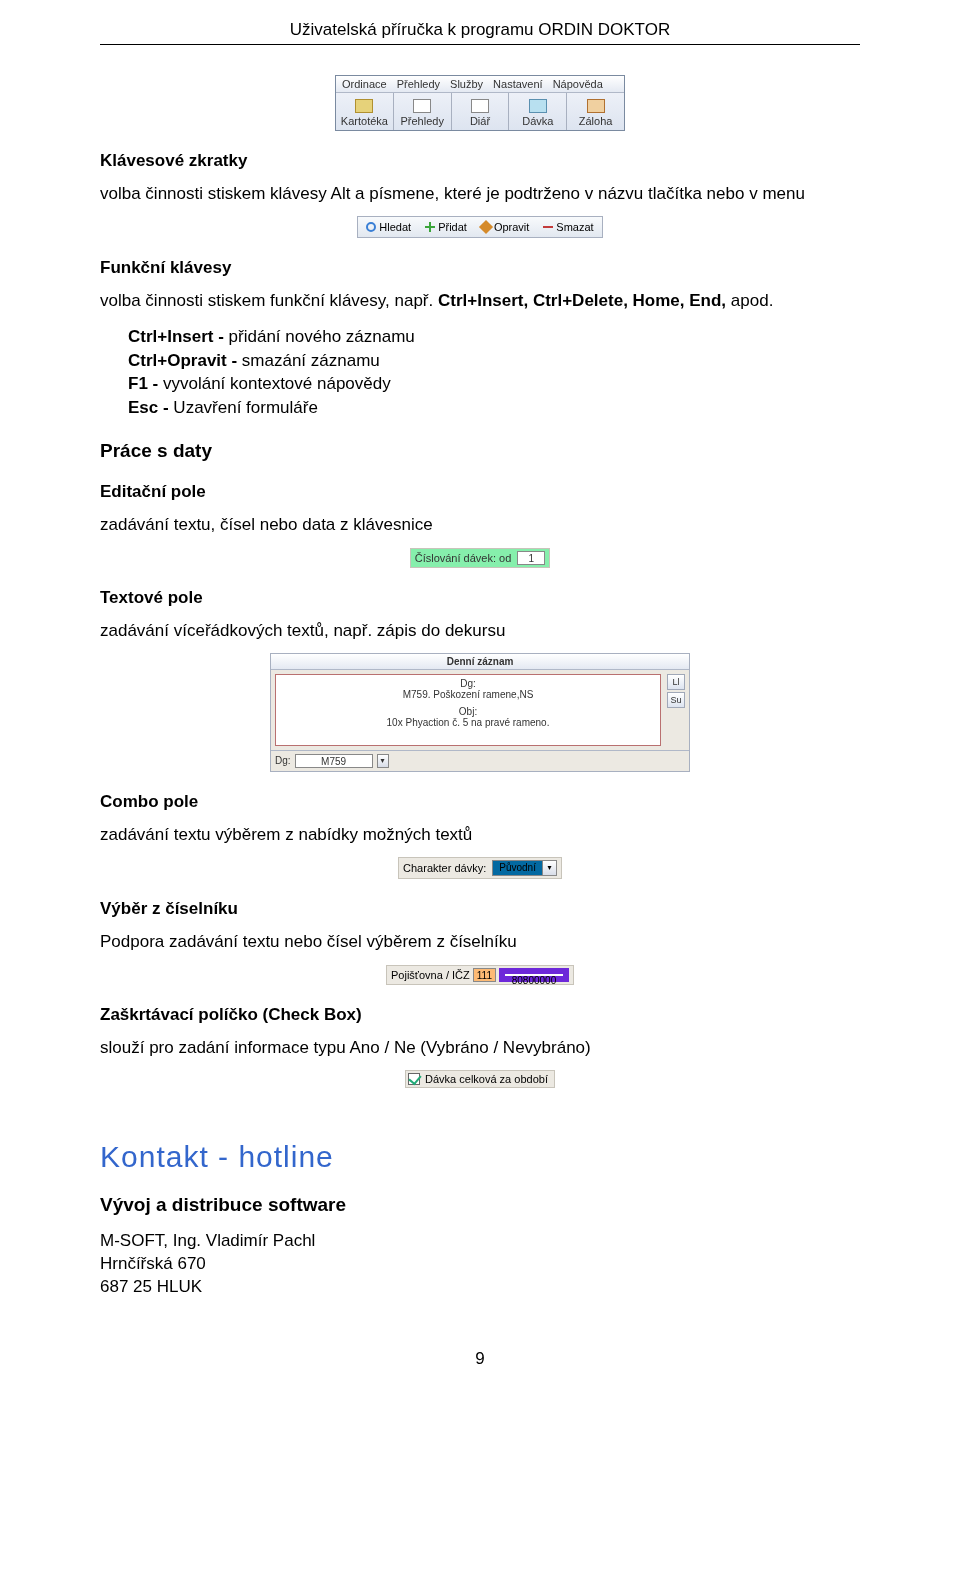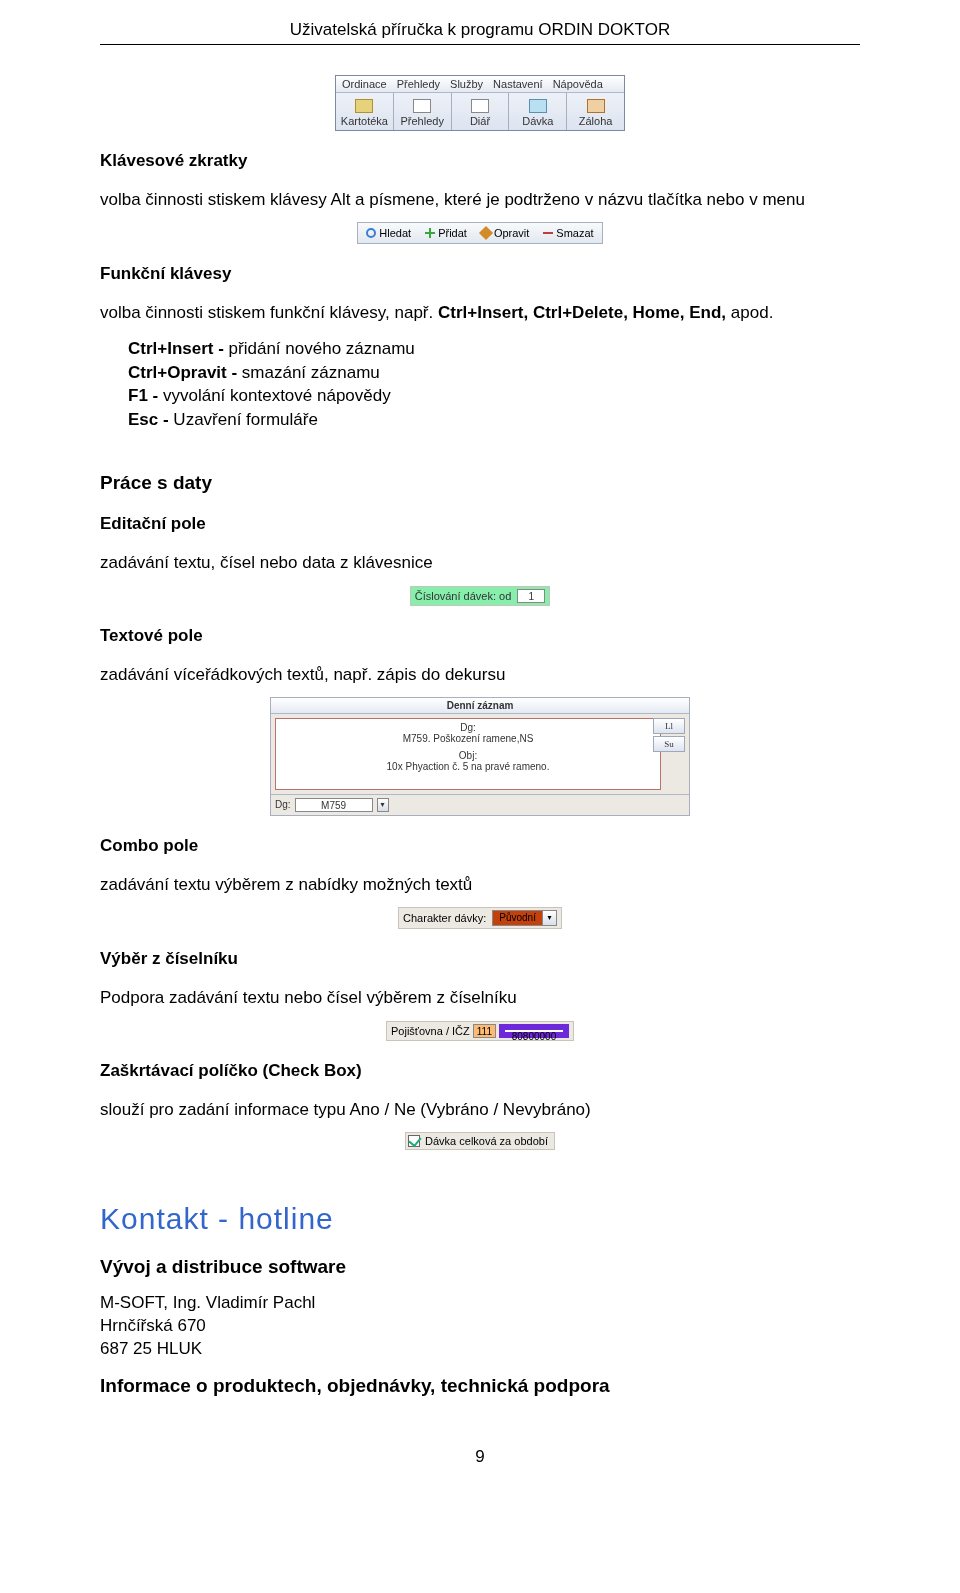--- a/index.html
+++ b/index.html
@@ -17,21 +17,21 @@
   .header-title {
     text-align: center;
     font-size: 17px;
     border-bottom: 1px solid #000;
     padding-bottom: 4px;
     margin-bottom: 30px;
   }
   .center-img { text-align: center; margin: 10px 0 20px 0; }
   .section-title { font-weight: bold; margin-top: 30px; }
   .sub-title { font-weight: bold; margin-top: 20px; }
-  .para { margin-top: 18px; line-height: 1.35; }
+  .para { margin-top: 12px; line-height: 1.35; }
   .indent-block { margin-left: 28px; margin-top: 12px; line-height: 1.4; }
   .big-title {
     color: #3366cc;
     font-size: 30px;
     letter-spacing: 1px;
     margin-top: 50px;
     font-weight: normal;
   }
   .page-num { text-align: center; margin-top: 50px; }
 
@@ -84,33 +84,33 @@
     display: inline-block; width: 420px; font-size: 10px; color: #333;
     border: 1px solid #a8b0c0; background: #ece9e2;
   }
   .recpanel .caption { background: linear-gradient(#fff,#e4e9f2); padding: 2px 4px; font-weight: bold; border-bottom: 1px solid #b0b8c8; }
   .recpanel .body { position: relative; padding: 4px; }
   .recpanel .textarea {
     border: 1px solid #b97070; background: #fff; padding: 3px 4px; height: 72px;
     margin-right: 24px;
   }
   .recpanel .sidebtns { position: absolute; right: 4px; top: 4px; display: flex; flex-direction: column; gap: 2px; }
-  .recpanel .sbtn { width: 32px; height: 16px; border: 1px solid #a0a8b8; background: linear-gradient(#fff,#dde4f0); font-size: 9px; text-align: center; line-height: 14px; font-family: Liberation Serif, serif; }
+  .recpanel .sbtn { width: 18px; height: 16px; border: 1px solid #a0a8b8; background: linear-gradient(#fff,#dde4f0); font-size: 9px; text-align: center; line-height: 14px; }
   .recpanel .footrow { display: flex; align-items: center; gap: 4px; padding: 3px 4px; border-top: 1px solid #b0b8c8; }
   .recpanel .footrow .dginp { border: 1px solid #888; background: #fff; width: 78px; height: 14px; font-size: 10px; padding: 0 2px; line-height: 14px; }
   .recpanel .footrow .drop { width: 12px; height: 14px; border: 1px solid #888; background: linear-gradient(#fff,#d8dde8); font-size: 8px; text-align: center; line-height: 12px; }
 
   
   .combofield {
     display: inline-flex; align-items: center; font-size: 11px;
     background: #ece9e2; padding: 2px 4px; border: 1px solid #c8c4ba;
   }
   .combofield .sel {
     display: inline-flex; align-items: center; margin-left: 6px;
-    border: 1px solid #888; background: #c2410c; height: 16px;
+    border: 1px solid #888; background: #0369a1; height: 16px;
   }
   .combofield .sel .val { padding: 0 6px; font-size: 10px; }
   .combofield .sel .drop { width: 14px; height: 100%; border-left: 1px solid #888; background: linear-gradient(#fff,#d8dde8); font-size: 8px; text-align: center; line-height: 14px; }
 
   
   .lookupfield {
     display: inline-flex; align-items: center; font-size: 11px;
     background: #ece9e2; padding: 2px 4px; border: 1px solid #c8c4ba;
   }
   .lookupfield .code { border: 1px solid #888; background: #fdba74; padding: 0 3px; height: 14px; font-size: 10px; line-height: 14px; margin: 0 3px; }
@@ -185,21 +185,21 @@
   <div class="para">
     <span>volba činnosti stiskem funkční klávesy, např. </span><b>Ctrl+Insert, Ctrl+Delete, Home, End,</b><span> apod.</span>
   </div>
   <div class="indent-block">
     <div><b>Ctrl+Insert - </b><span>přidání nového záznamu</span></div>
     <div><b>Ctrl+Opravit - </b><span>smazání záznamu</span></div>
     <div><b>F1 - </b><span>vyvolání kontextové nápovědy</span></div>
     <div><b>Esc - </b><span>Uzavření formuláře</span></div>
   </div>
 
-  <div class="section-title" style="font-size:19px;margin-top:40px">Práce s daty</div>
+  <div class="section-title" style="font-size:19px;margin-top:20px">Práce s daty</div>
 
   <div class="sub-title">Editační pole</div>
   <div class="para">zadávání textu, čísel nebo data z klávesnice</div>
   <div class="center-img">
     <div class="numfield">
       <span>Číslování dávek: od</span>
       <span class="inp">1</span>
     </div>
   </div>
 
@@ -260,17 +260,16 @@
     </div>
   </div>
 
   <div class="big-title">Kontakt - hotline</div>
   <div class="sub-title" style="font-size:19px">Vývoj a distribuce software</div>
   <div style="margin-top:14px;line-height:1.35">
     <div>M-SOFT, Ing. Vladimír Pachl</div>
     <div>Hrnčířská 670</div>
     <div>687 25 HLUK</div>
   </div>
-  <div class="sub-title" style="font-size:19px;margin-top:14px">Informace o produktech, objednávky, technická podpora</div>
 
   <div class="page-num">9</div>
 
 </div>
 
 </body></html>

